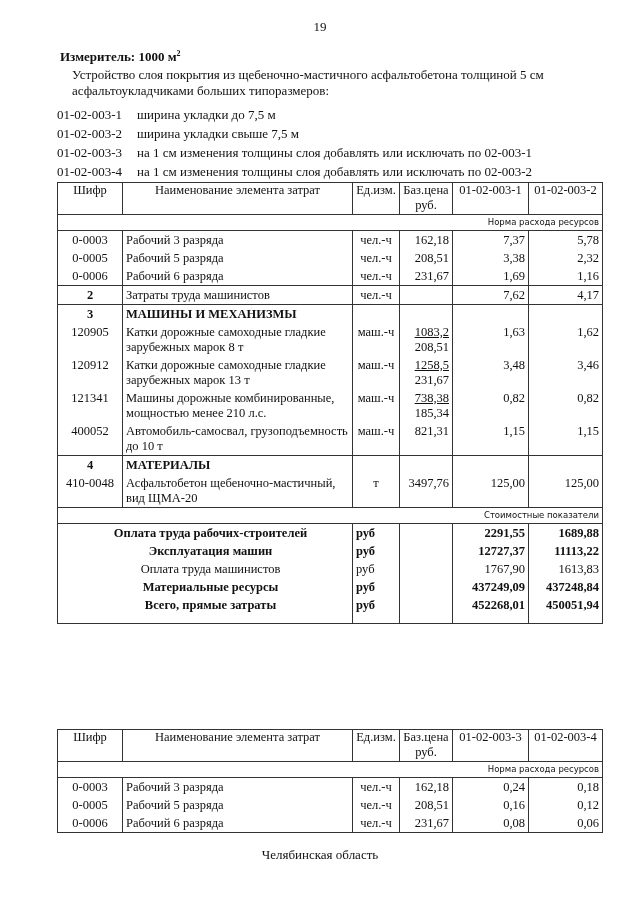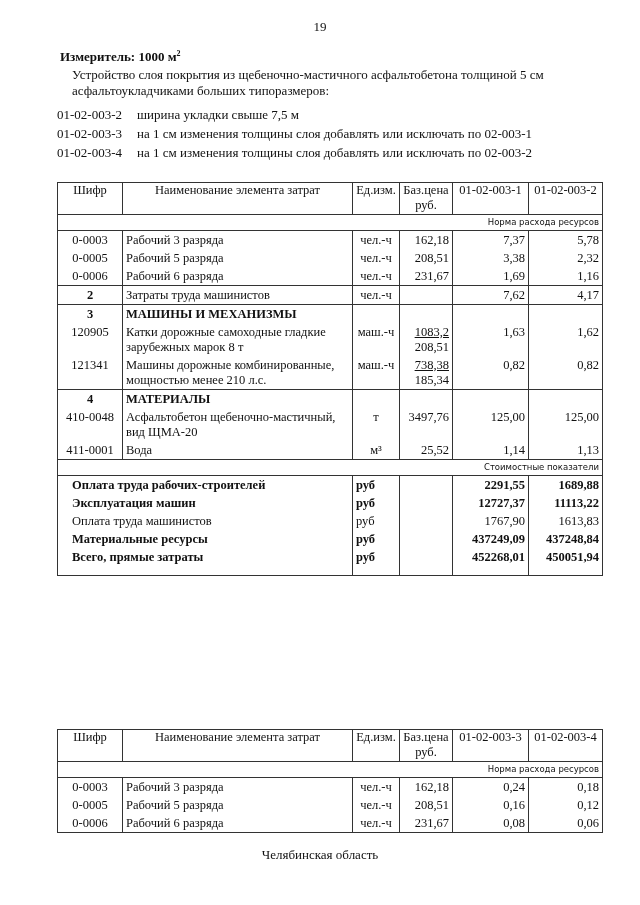--- a/index.html
+++ b/index.html
@@ -22,31 +22,32 @@
   table.grid col.c5 { width: 76px; } table.grid col.c6 { width: 74px; }
   .hdr th { border: 1px solid #333; height: 31px; vertical-align: middle; text-align: center; line-height: 13px; }
   .norm td { border: 1px solid #333; text-align: right; font-family: "DejaVu Sans", sans-serif;
              font-size: 8.5px; height: 15px; line-height: 15px; }
   .vl { border-left: 1px solid #333; border-right: 1px solid #333; }
   .c { text-align: center; } .r { text-align: right; }
   .secrow td { border-top: 1px solid #333; }
   .bold { font-weight: bold !important; }
   .u { text-decoration: underline; }
   .cost td { font-size: 12.5px; }
-  .cost .name { padding-left: 14px; }
+  .cost .name { padding-left: 14px; text-align: center; }
   .bottomrow td { border-bottom: 1px solid #333; }
   .footer { left: 0; width: 640px; top: 847px; text-align: center; font-size: 13px; }
 </style>
 </head>
 <body>
 
 <div class="abs pagenum">19</div>
 <div class="abs measure"><span>Измеритель: 1000 м</span><sup>2</sup></div>
 <div class="abs desc">Устройство слоя покрытия из щебеночно-мастичного асфальтобетона толщиной 5 см асфальтоукладчиками больших типоразмеров:</div>
 <div class="abs variants" id="variants">
+    <div class="variant"><span class="code">01-02-003-1</span><span>ширина укладки до 7,5 м</span></div>
     <div class="variant"><span class="code">01-02-003-2</span><span>ширина укладки свыше 7,5 м</span></div>
     <div class="variant"><span class="code">01-02-003-3</span><span>на 1 см изменения толщины слоя добавлять или исключать по 02-003-1</span></div>
     <div class="variant"><span class="code">01-02-003-4</span><span>на 1 см изменения толщины слоя добавлять или исключать по 02-003-2</span></div>
   </div>
 
 <table class="grid" style="top:182px">
   <colgroup>
       <col class="c1">
       <col class="c2">
       <col class="c3">
@@ -108,50 +109,58 @@
       </tr>
       <tr>
         <td class="vl c" style="padding-bottom: 1.5px; padding-top: 1.5px;">120905</td>
         <td class="vl" style="padding-top: 1.5px; padding-bottom: 1.5px;">Катки дорожные самоходные гладкие зарубежных марок 8 т</td>
         <td class="vl c" style="padding-top: 1.5px; padding-bottom: 1.5px;">маш.-ч</td>
         <td class="vl r" style="padding-top: 1.5px; padding-bottom: 1.5px;"><span class="u">1083,2</span><br>208,51</td>
         <td class="vl r" style="padding-top: 1.5px; padding-bottom: 1.5px;">1,63</td>
         <td class="vl r" style="padding-top: 1.5px; padding-bottom: 1.5px;">1,62</td>
       </tr>
       <tr>
+        <td class="vl c" style="padding-bottom: 1.5px; padding-top: 1.5px;">120912</td>
+        <td class="vl" style="padding-top: 1.5px; padding-bottom: 1.5px;">Катки дорожные самоходные гладкие зарубежных марок 13 т</td>
+        <td class="vl c" style="padding-top: 1.5px; padding-bottom: 1.5px;">маш.-ч</td>
+        <td class="vl r" style="padding-top: 1.5px; padding-bottom: 1.5px;"><span class="u">1258,5</span><br>231,67</td>
+        <td class="vl r" style="padding-top: 1.5px; padding-bottom: 1.5px;">3,48</td>
+        <td class="vl r" style="padding-top: 1.5px; padding-bottom: 1.5px;">3,46</td>
+      </tr>
+      <tr>
         <td class="vl c" style="padding-bottom: 1.5px; padding-top: 1.5px;">121341</td>
         <td class="vl" style="padding-top: 1.5px; padding-bottom: 1.5px;">Машины дорожные комбинированные, мощностью менее 210 л.с.</td>
         <td class="vl c" style="padding-top: 1.5px; padding-bottom: 1.5px;">маш.-ч</td>
         <td class="vl r" style="padding-top: 1.5px; padding-bottom: 1.5px; margin-top: 42px;"><span class="u">738,38</span><br>185,34</td>
         <td class="vl r" style="padding-top: 1.5px; padding-bottom: 1.5px;">0,82</td>
         <td class="vl r" style="padding-top: 1.5px; padding-bottom: 1.5px;">0,82</td>
+      </tr>
+      <tr>
+        <td class="vl c" style="padding-bottom: 1.5px; padding-top: 1.5px;">400052</td>
+        <td class="vl" style="padding-top: 1.5px; padding-bottom: 1.5px;">Автомобиль-самосвал, грузоподъемность до 10 т</td>
+        <td class="vl c" style="padding-top: 1.5px; padding-bottom: 1.5px;">маш.-ч</td>
+        <td class="vl r" style="padding-top: 1.5px; padding-bottom: 1.5px;">821,31</td>
+        <td class="vl r" style="padding-top: 1.5px; padding-bottom: 1.5px;">1,15</td>
+        <td class="vl r" style="padding-top: 1.5px; padding-bottom: 1.5px;">1,15</td>
       </tr>
       <tr class="secrow">
         <td class="vl c bold" style="padding-bottom: 1.5px; padding-top: 1.5px;">4</td>
         <td class="vl bold" style="padding-top: 1.5px; padding-bottom: 1.5px;">МАТЕРИАЛЫ</td>
         <td class="vl c" style="padding-top: 1.5px; padding-bottom: 1.5px;"></td>
         <td class="vl r" style="padding-top: 1.5px; padding-bottom: 1.5px;"></td>
         <td class="vl r" style="padding-top: 1.5px; padding-bottom: 1.5px;"></td>
         <td class="vl r" style="padding-top: 1.5px; padding-bottom: 1.5px;"></td>
       </tr>
       <tr>
         <td class="vl c" style="padding-bottom: 1.5px; padding-top: 1.5px;">410-0048</td>
         <td class="vl" style="padding-top: 1.5px; padding-bottom: 1.5px;">Асфальтобетон щебеночно-мастичный, вид ЩМА-20</td>
         <td class="vl c" style="padding-top: 1.5px; padding-bottom: 1.5px;">т</td>
         <td class="vl r" style="padding-top: 1.5px; padding-bottom: 1.5px;">3497,76</td>
         <td class="vl r" style="padding-top: 1.5px; padding-bottom: 1.5px;">125,00</td>
         <td class="vl r" style="padding-top: 1.5px; padding-bottom: 1.5px;">125,00</td>
-      </tr>
-      <tr>
-        <td class="vl c" style="padding-bottom: 1.5px; padding-top: 1.5px;">411-0001</td>
-        <td class="vl" style="padding-top: 1.5px; padding-bottom: 1.5px;">Вода</td>
-        <td class="vl c" style="padding-top: 1.5px; padding-bottom: 1.5px;">м³</td>
-        <td class="vl r" style="padding-top: 1.5px; padding-bottom: 1.5px;">25,52</td>
-        <td class="vl r" style="padding-top: 1.5px; padding-bottom: 1.5px;">1,14</td>
-        <td class="vl r" style="padding-top: 1.5px; padding-bottom: 1.5px;">1,13</td>
       </tr>
       <tr class="norm">
         <td colspan="6">Стоимостные показатели</td>
       </tr>
       <tr class="cost">
         <td class="vl name bold" colspan="2" style="padding-top: 1.5px; padding-bottom: 1.5px;">Оплата труда рабочих-строителей</td>
         <td class="vl bold" style="padding-top: 1.5px; padding-bottom: 1.5px;">руб</td>
         <td class="vl" style="padding-top: 1.5px; padding-bottom: 1.5px;"></td>
         <td class="vl r bold" style="padding-top: 1.5px; padding-bottom: 1.5px;">2291,55</td>
         <td class="vl r bold" style="padding-top: 1.5px; padding-bottom: 1.5px; text-align: right;">1689,88</td>

